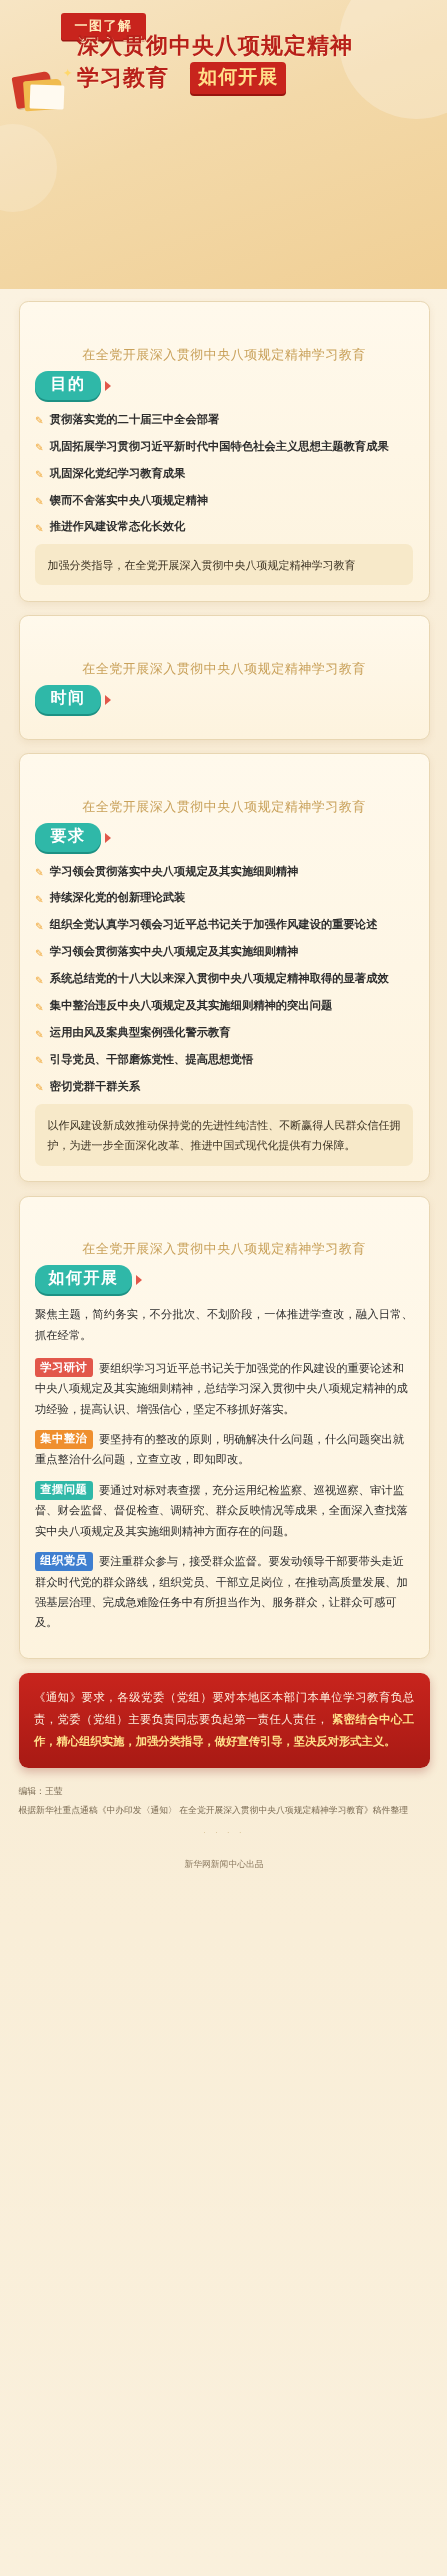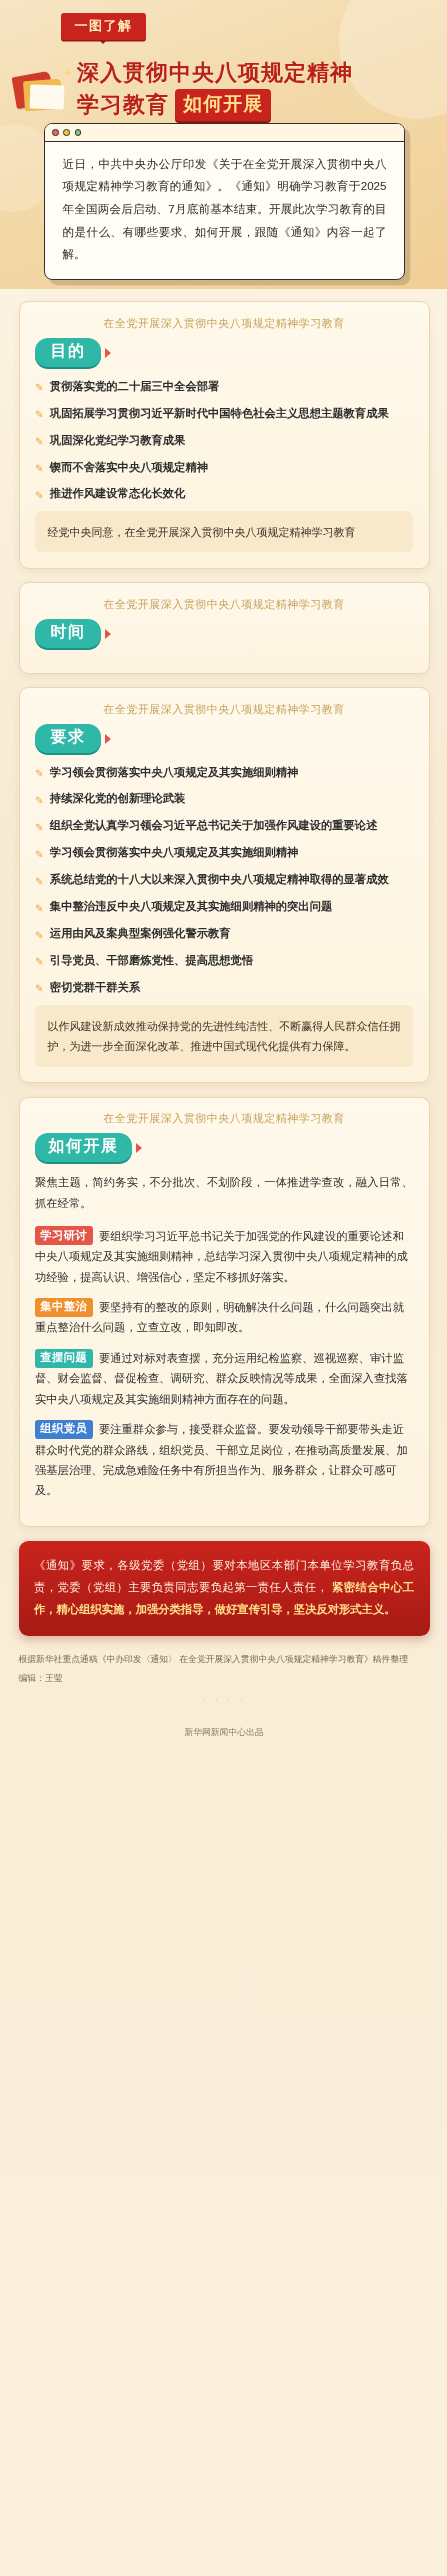--- a/index.html
+++ b/index.html
@@ -52,36 +52,36 @@
     bottom: -4.6px;
     transform: translateX(-50%);
     border-left: 4.6px solid transparent;
     border-right: 4.6px solid transparent;
     border-top: 4.6px solid #9b1713;
   }
 
   .title-wrap {
     position: absolute;
     left: 77px;
-    top: 59px;
+    top: 32px;
     width: 289px;
     font-family: Liberation Serif, serif;
   }
   .title-line {
     font-size: 22px;
     font-weight: bold;
     color: #b8201a;
     letter-spacing: 1px;
     line-height: 1.28;
     text-shadow: 0.5px 0.5px 0 #ffe8c0;
   }
   .title-line2 {
     display: flex;
     align-items: center;
-    gap: 6px;
+    gap: 21px;
     margin-top: 2.1px;
   }
   .title-badge {
     display: inline-block;
     background: #c8241d;
     color: #ffe08a;
     font-size: 19px;
     font-weight: bold;
     padding: 2.1px 8.2px 4.1px;
     border-radius: 4.1px;
@@ -172,23 +172,24 @@
     border-radius: 9.3px;
     border: 1px solid #e8d6b2;
     box-shadow: 0 2.1px 7.2px rgba(180,140,80,0.12);
     padding: 13.4px 15.5px 15.5px;
     margin-bottom: 13.4px;
   }
 
   .eyebrow {
     text-align: center;
     color: #c9a15a;
-    font-size: 11px;
+    font-size: 13px;
     letter-spacing: 0.5px;
     margin-bottom: 7.2px;
+    margin-top: 30px;
   }
 
   .sec-head {
     display: flex;
     align-items: center;
     gap: 6.2px;
     margin: 3.1px 0 9.3px;
   }
   .sec-pill {
     background: #2fb8a8;
@@ -324,28 +325,20 @@
     <div class="ribbon">一图了解</div>
 
     <div class="title-wrap">
       <div class="title-line">深入贯彻中央八项规定精神</div>
       <div class="title-line2">
         <span class="title-line">学习教育</span>
         <span class="title-badge">如何开展</span>
       </div>
     </div>
 
-    <div class="notice-card">
-      <div class="notice-bar">
-        <span class="dot r"></span>
-        <span class="dot y"></span>
-        <span class="dot g"></span>
-      </div>
-      <div class="notice-text">近日，中共中央办公厅印发《关于在全党开展深入贯彻中央八项规定精神学习教育的通知》。《通知》明确学习教育于2025年全国两会后启动、7月底前基本结束。开展此次学习教育的目的是什么、有哪些要求、如何开展，跟随《通知》内容一起了解。</div>
-    </div>
   </div>
 
   <div class="body-wrap">
 
     <div class="card">
       <div class="eyebrow">在全党开展深入贯彻中央八项规定精神学习教育</div>
       <div class="sec-head">
         <span class="sec-pill">目的</span>
         <span class="sec-flag"></span>
       </div>
@@ -364,21 +357,21 @@
       </div>
       <div class="bullet">
         <span class="bi">✎</span>
         <span class="btxt">锲而不舍落实中央八项规定精神</span>
       </div>
       <div class="bullet">
         <span class="bi">✎</span>
         <span class="btxt">推进作风建设常态化长效化</span>
       </div>
 
-      <div class="quote-box">经党中央同意，在全党开展深入贯彻中央八项规定精神学习教育</div>
+      <div class="quote-box">加强分类指导，在全党开展深入贯彻中央八项规定精神学习教育</div>
     </div>
 
     <div class="card">
       <div class="eyebrow">在全党开展深入贯彻中央八项规定精神学习教育</div>
       <div class="sec-head">
         <span class="sec-pill">时间</span>
         <span class="sec-flag"></span>
       </div>
     </div>
 
@@ -461,21 +454,21 @@
 
     <div class="final-card">
       <div class="final-text">
         <span>《通知》要求，各级党委（党组）要对本地区本部门本单位学习教育负总责，党委（党组）主要负责同志要负起第一责任人责任，</span>
         <span class="em">紧密结合中心工作，精心组织实施，加强分类指导，做好宣传引导，坚决反对形式主义。</span>
       </div>
     </div>
   </div>
 
   <div class="credits">
+    <div class="row">编辑：王莹</div>
     <div class="row">根据新华社重点通稿《中办印发〈通知〉 在全党开展深入贯彻中央八项规定精神学习教育》稿件整理</div>
-    <div class="row">编辑：王莹</div>
   </div>
 
   <div class="divider-dot">· · · ·</div>
 
   <div class="footer">新华网新闻中心出品</div>
 </div>
 
 
 </body></html>

